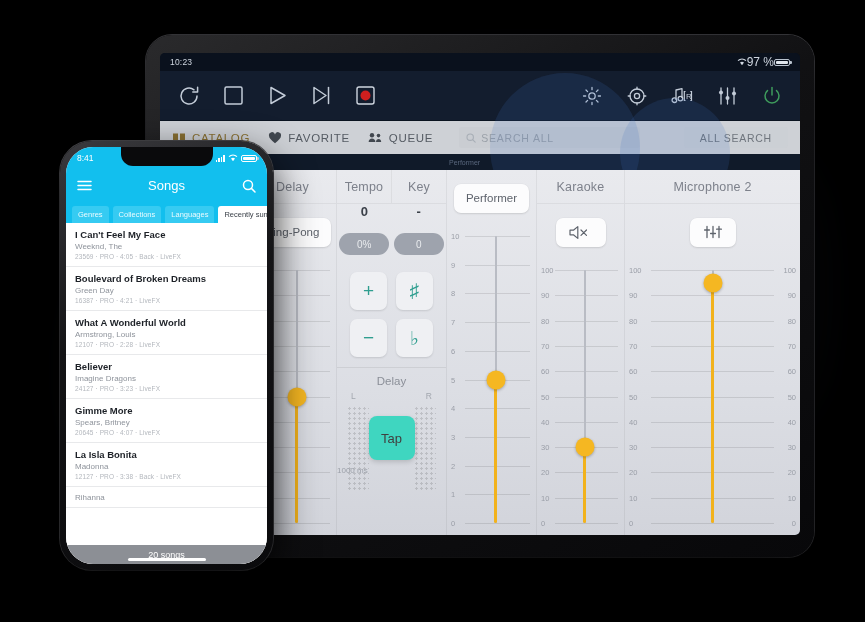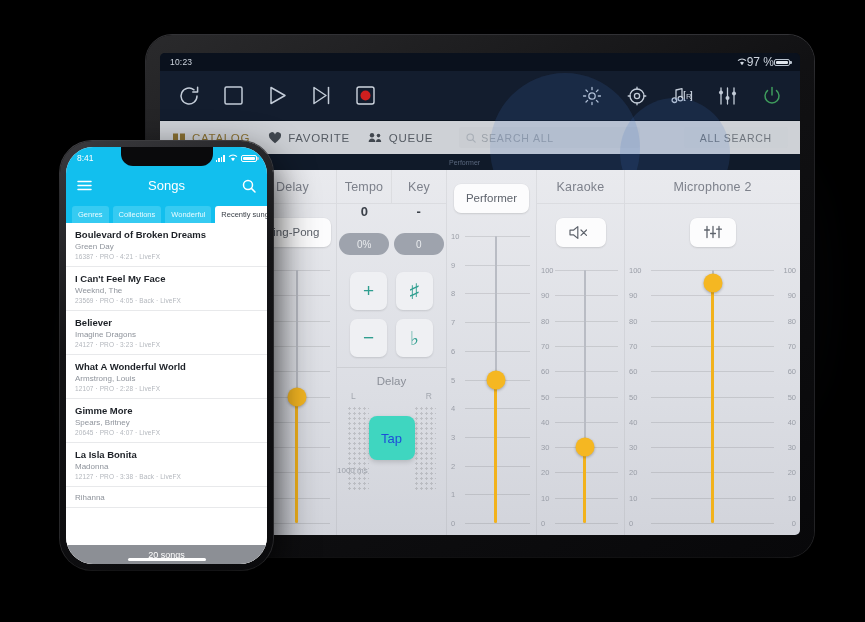--- a/index.html
+++ b/index.html
@@ -155,21 +155,21 @@
   .delay-title{text-align:center;font-size:11.5px;color:#8b8f98;}
   .lr{display:flex;justify-content:space-between;padding:4px 14px 0 14px;font-size:8.5px;color:#a2a6ae;}
   .dots{position:absolute;top:38px;width:22px;height:85px;
     background-image:radial-gradient(circle, rgba(0,0,0,.13) 1px, transparent 1.2px);
     background-size:5px 5px;}
   .dots.l{left:10px;} .dots.r{right:10px;}
   .tapbtn{
     position:absolute;left:50%;top:48px;transform:translateX(-50%);
     width:46px;height:44px;border-radius:8px;background:#3fd6c0;
     display:flex;align-items:center;justify-content:center;
-    color:#1d4ed8;font-size:13px;cursor:pointer;box-shadow:0 2px 5px rgba(0,0,0,.16);
+    color:#404040;font-size:13px;cursor:pointer;box-shadow:0 2px 5px rgba(0,0,0,.16);
   }
   .tapms{position:absolute;left:0;right:0;top:98px;text-align:left;font-size:8px;color:#9ca0a9;}
 
   
   #phone {
     position:absolute; left:60px; top:141px; width:213px; height:429px;
     background:linear-gradient(155deg,#3a3a3e 0%,#141416 40%,#0a0a0c 100%);
     border-radius:32px;
     box-shadow:0 18px 42px rgba(0,0,0,.9), 0 0 0 1px #48484c;
     padding:6px;
@@ -670,45 +670,45 @@
         <span style="margin-left:auto;z-index:2;">
           <svg width="14" height="14" viewBox="0 0 14 14">
               <circle cx="6" cy="6" r="4.5" stroke="#fff" stroke-width="1.5" fill="none"></circle>
               <path d="M9.4 9.4 L13 13" stroke="#fff" stroke-width="1.5" stroke-linecap="round"></path>
             </svg>
         </span>
       </div>
       <div class="ph-tabs">
         <div class="ph-tab">Genres</div>
         <div class="ph-tab">Collections</div>
-        <div class="ph-tab">Wonderful</div>
+        <div class="ph-tab">Languages</div>
         <div class="ph-tab active">Recently sung</div>
       </div>
       <div class="ph-list">
+        <div class="ph-item">
+          <div class="ph-t">I Can't Feel My Face</div>
+          <div class="ph-a">Weeknd, The</div>
+          <div class="ph-m">23569 · PRO · 4:05 · Back · LiveFX</div>
+        </div>
         <div class="ph-item">
           <div class="ph-t">Boulevard of Broken Dreams</div>
           <div class="ph-a">Green Day</div>
           <div class="ph-m">16387 · PRO · 4:21 · LiveFX</div>
         </div>
         <div class="ph-item">
-          <div class="ph-t">I Can't Feel My Face</div>
-          <div class="ph-a">Weeknd, The</div>
-          <div class="ph-m">23569 · PRO · 4:05 · Back · LiveFX</div>
+          <div class="ph-t">What A Wonderful World</div>
+          <div class="ph-a">Armstrong, Louis</div>
+          <div class="ph-m">12107 · PRO · 2:28 · LiveFX</div>
         </div>
         <div class="ph-item">
           <div class="ph-t">Believer</div>
           <div class="ph-a">Imagine Dragons</div>
           <div class="ph-m">24127 · PRO · 3:23 · LiveFX</div>
         </div>
         <div class="ph-item">
-          <div class="ph-t">What A Wonderful World</div>
-          <div class="ph-a">Armstrong, Louis</div>
-          <div class="ph-m">12107 · PRO · 2:28 · LiveFX</div>
-        </div>
-        <div class="ph-item">
           <div class="ph-t">Gimme More</div>
           <div class="ph-a">Spears, Britney</div>
           <div class="ph-m">20645 · PRO · 4:07 · LiveFX</div>
         </div>
         <div class="ph-item">
           <div class="ph-t">La Isla Bonita</div>
           <div class="ph-a">Madonna</div>
           <div class="ph-m">12127 · PRO · 3:38 · Back · LiveFX</div>
         </div>
         <div class="ph-item">

